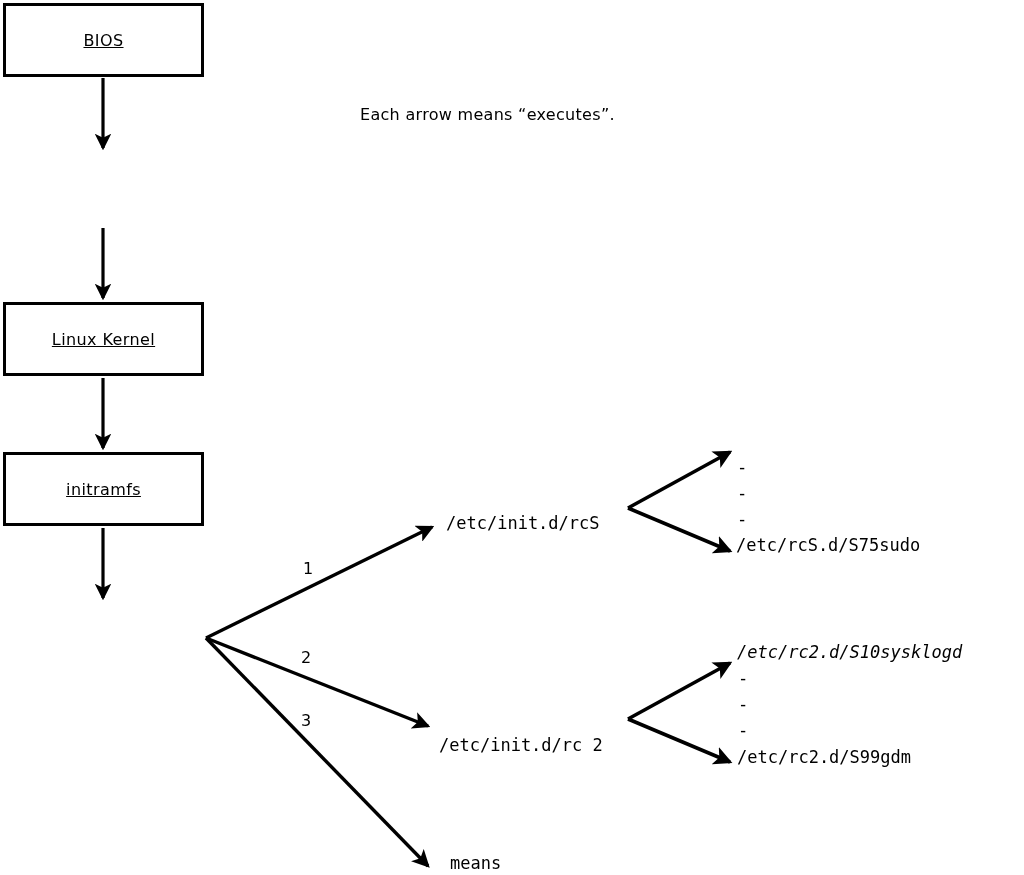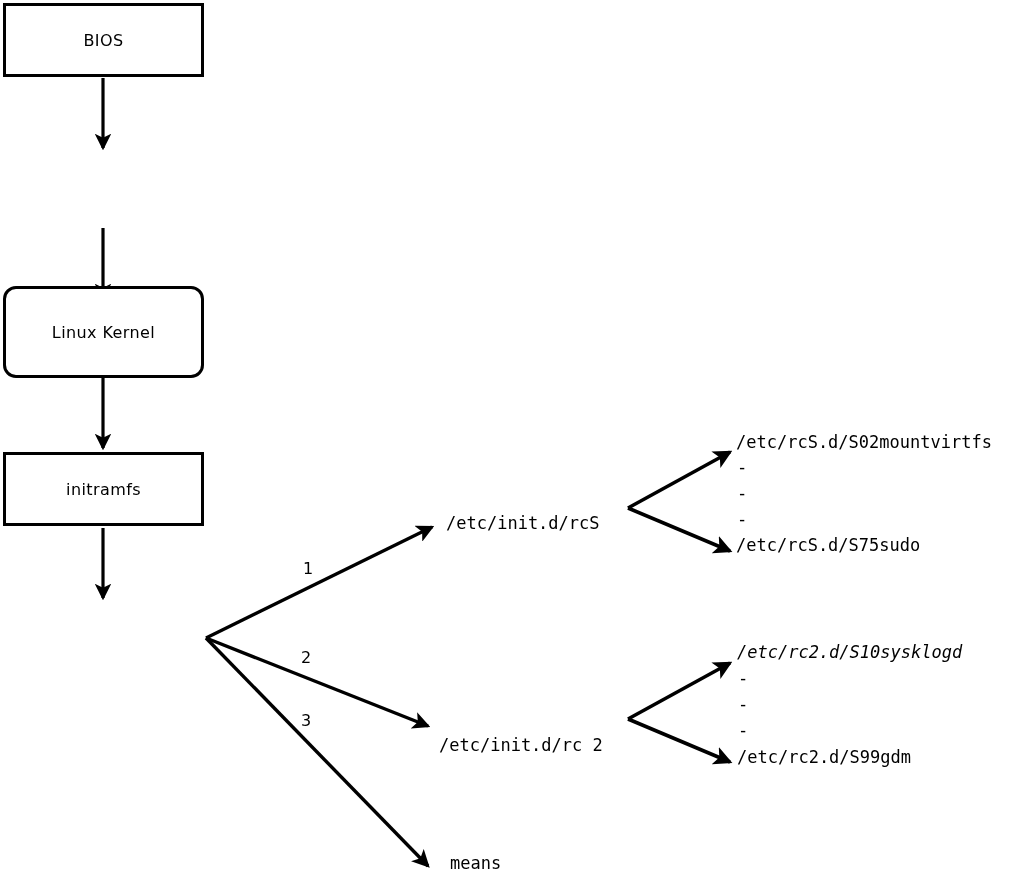--- a/index.html
+++ b/index.html
@@ -30,20 +30,21 @@
     display: flex;
     align-items: center;
     justify-content: center;
   }
   .box-label {
     font-family: "DejaVu Sans", sans-serif;
     font-size: 16px;
     color: #000000;
     letter-spacing: 0.4px;
     white-space: nowrap;
+    text-decoration: underline;
   }
   .mono-label {
     position: absolute;
     font-family: "DejaVu Sans Mono", monospace;
     font-size: 17px;
     color: #000000;
     white-space: pre;
     line-height: 1;
   }
   .dash-label {
@@ -103,41 +104,41 @@
       <line x1="628" y1="719" x2="730" y2="663"></line>
       <line x1="628" y1="719" x2="730" y2="762"></line>
     </g>
   </svg>
 
   <div class="box" style="left:3px; top:3px; width:201px; height:74px;">
     <span class="box-label">BIOS</span>
   </div>
 
 
-  <div class="box" style="left:3px; top:286px; width:201px; height:92px;border-radius:13px;">
+  <div class="box" style="left:3px; top:302px; width:201px; height:74px;">
     <span class="box-label">Linux Kernel</span>
   </div>
 
   <div class="box" style="left:3px; top:452px; width:201px; height:74px;">
     <span class="box-label">initramfs</span>
   </div>
 
 
+  <div class="caption" style="left:360px; top:105px;">Each arrow means “executes”.</div>
 
   <div class="num-label" style="left:303px; top:561px;">1</div>
   <div class="num-label" style="left:301px; top:650px;">2</div>
   <div class="num-label" style="left:301px; top:713px;">3</div>
 
   <div class="mono-label" style="left:446px; top:503px;margin-top:12px;">/etc/init.d/rcS</div>
 
   <div class="mono-label" style="left:439px; top:713px;margin-top:24px;">/etc/init.d/rc 2</div>
 
   <div class="mono-label" style="left:450px; top:855px;">means</div>
 
-  <div class="mono-label" style="left:736px; top:434px;">/etc/rcS.d/S02mountvirtfs</div>
   <div class="dash-label" style="left:737px; top:459px;">-</div>
   <div class="dash-label" style="left:737px; top:485px;">-</div>
   <div class="dash-label" style="left:737px; top:511px;">-</div>
   <div class="mono-label" style="left:736px; top:537px;">/etc/rcS.d/S75sudo</div>
 
   <div class="mono-label" style="left:737px; top:644px;font-style:italic;">/etc/rc2.d/S10sysklogd</div>
   <div class="dash-label" style="left:738px; top:670px;">-</div>
   <div class="dash-label" style="left:738px; top:696px;">-</div>
   <div class="dash-label" style="left:738px; top:722px;">-</div>
   <div class="mono-label" style="left:737px; top:749px;">/etc/rc2.d/S99gdm</div>

